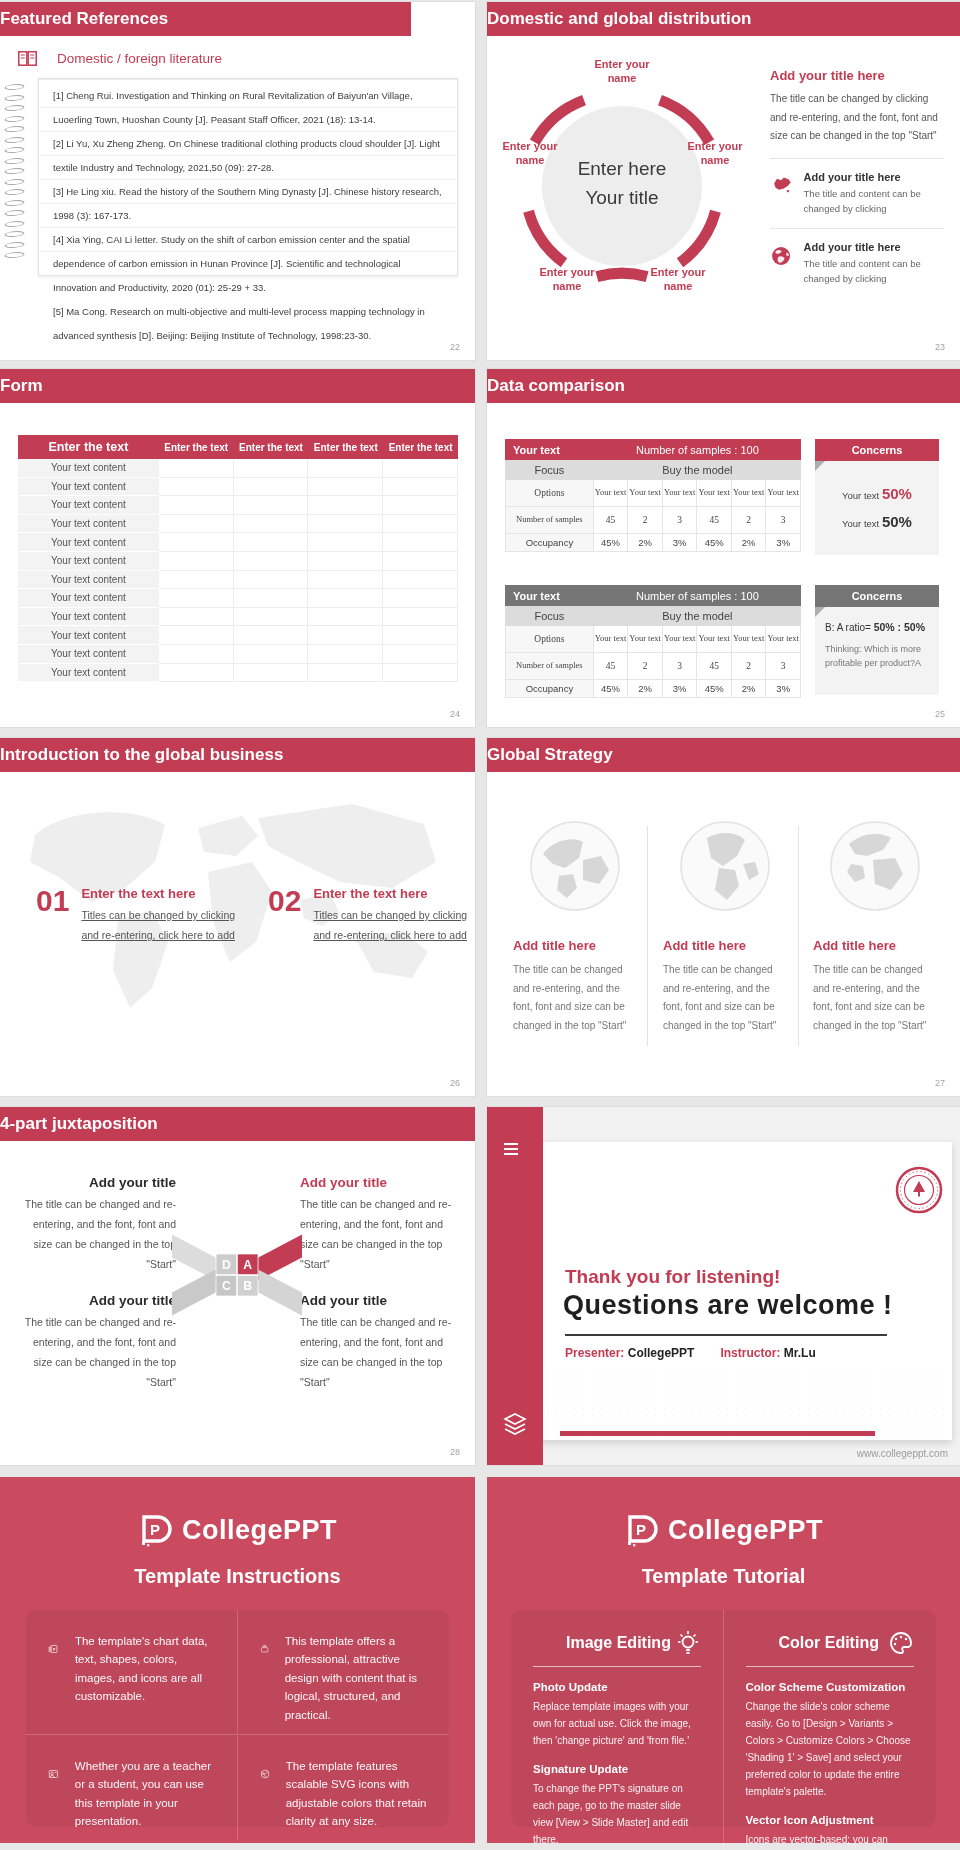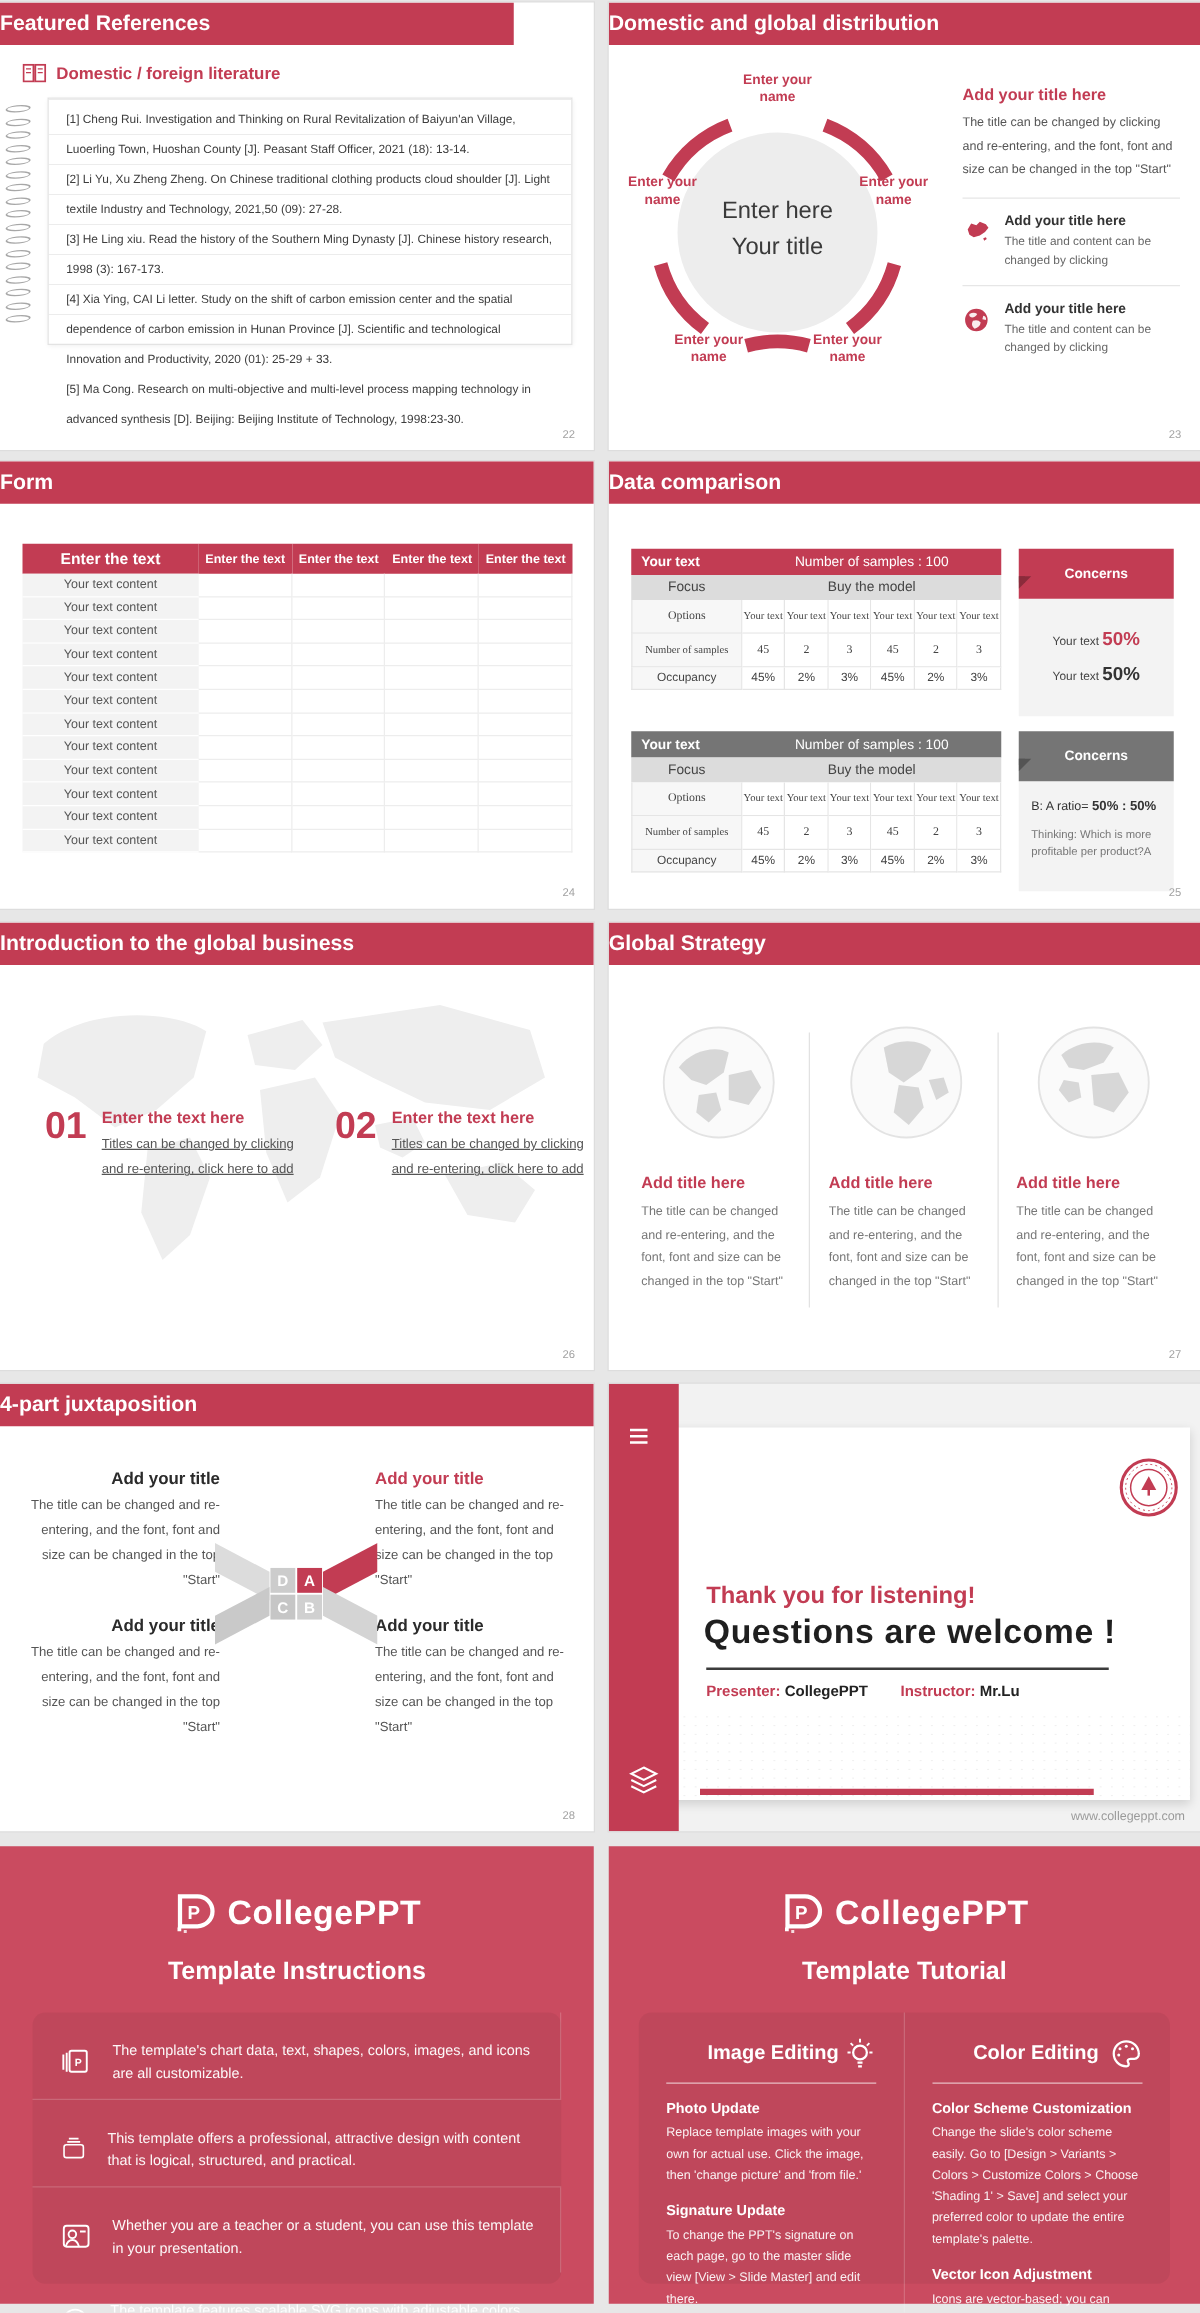--- a/index.html
+++ b/index.html
@@ -14,22 +14,22 @@
   .row3 { top:738px;  height:358px; }
   .row4 { top:1107px; height:358px; }
 
   .titlebar { position:absolute; top:0; left:0; height:34px; background:#c23c53; color:#fff;
               font-size:17px; font-weight:bold; line-height:34px; width:100%; }
   .titlebar.short { width:411px; }
 
   .pagenum { position:absolute; right:15px; bottom:8px; font-size:9px; color:#a3a3a3; }
 
   
-  .sec-head { position:absolute; left:18px; top:49px; display:flex; align-items:center; gap:8px;
-              color:#c23c53; font-size:13.5px; font-weight:bold; }
+  .sec-head { position:absolute; left:18px; top:49px; display:flex; align-items:center; gap:20px;
+              color:#c23c53; font-size:13.5px; font-weight:normal; }
   .spiral { position:absolute; left:5px; top:82px; display:flex; flex-direction:column; gap:4.5px; }
   .spiral span { display:block; width:19px; height:6px; border:1.3px solid #8a8a8a; border-radius:50%;
                  transform:skewX(-45deg); opacity:.75; }
   .paper { position:absolute; left:38px; top:76px; width:420px; height:198px; background:#fff;
            border:1px solid #e3e3e3; box-shadow:0 1px 4px rgba(0,0,0,.08); padding:5px 12px 0 14px;
            background-image:repeating-linear-gradient(to bottom, transparent 0 23px, #ececec 23px 24px);
            background-position:0 5px; }
   .paper p { font-size:9.5px; color:#3d3d3d; line-height:24px; }
 
   
@@ -65,21 +65,21 @@
   .cmp-hdr div:last-child { display:flex; align-items:center; justify-content:center; font-weight:normal; }
   .cmp-sub { display:grid; grid-template-columns:30% 70%; height:20px; background:#dcdcdc; font-size:11px; }
   .cmp-sub div { display:flex; align-items:center; justify-content:center; }
   .cmp-row { display:grid; grid-template-columns:30% repeat(6, 1fr); }
   .cmp-row div { border-bottom:1px solid #e5e5e5; border-right:1px solid #e5e5e5; display:flex;
                  align-items:center; justify-content:center; text-align:center; background:#fff; }
   .cmp-row div:first-child { background:#f7f7f7; border-left:1px solid #e5e5e5; }
   .cmp-row.r26 div { height:27px;font-family:Liberation Serif, serif; } .cmp-row.r18 div { height:18px; }
   .cmp-row .tiny { font-size:8.5px; line-height:1.15; }
   .concerns { position:absolute; left:328px; width:124px; }
-  .concerns .hd { height:40px; color:#fff; font-weight:bold; font-size:11px; display:flex;
+  .concerns .hd { height:22px; color:#fff; font-weight:bold; font-size:11px; display:flex;
                   align-items:center; justify-content:center; position:relative; }
   .concerns .hd.red { background:#c23c53; } .concerns .hd.gray { background:#757575; }
   .concerns .hd::after { content:""; position:absolute; left:0; top:22px; border:5px solid transparent;
                          border-top-color:rgba(0,0,0,.28); border-left-color:rgba(0,0,0,.28); }
   .concerns .bd { background:#f3f3f3; padding:14px 10px; }
   .c1-line { text-align:center; font-size:9.5px; color:#444; line-height:1.9; }
   .c1-line .big-red { font-size:15px; font-weight:bold; color:#c23c53; }
   .c1-line .big-dark { font-size:15px; font-weight:bold; color:#333; }
   .c2-l1 { font-size:10px; color:#333; } .c2-l1 b { font-size:10.5px; }
   .c2-l2 { font-size:9px; color:#777; line-height:1.6; margin-top:9px; }
@@ -127,21 +127,21 @@
   .t-url { position:absolute; right:12px; bottom:6px; font-size:10px; color:#9a9a9a; }
 
   
   .panel { position:absolute; top:1477px; height:366px; background:#ca4b60; color:#fff; }
   .p-head { text-align:center; padding-top:36px; }
   .p-logo { display:inline-flex; align-items:center; gap:10px; }
   .p-logo .brand { font-size:27px; font-weight:bold; letter-spacing:.5px; }
   .p-sub { text-align:center; font-size:20px; font-weight:bold; margin-top:14px; }
   .p-grid { position:absolute; left:26px; right:26px; top:133px; bottom:16px;
             background:rgba(0,0,0,.05); border-radius:10px; display:grid;
-            grid-template-columns:1fr; grid-template-rows:1fr 1fr; }
+            grid-template-columns:1fr 1fr; grid-template-rows:1fr 1fr; }
   .p-cell { padding:22px 20px 10px 22px; display:flex; gap:16px; align-items:flex-start; }
   .p-cell:nth-child(odd) { border-right:1px solid rgba(255,255,255,.18); }
   .p-cell:nth-child(-n+2) { border-bottom:1px solid rgba(255,255,255,.18); }
   .p-cell p { font-size:11.5px; line-height:1.6; color:rgba(255,255,255,.96); }
   .tut-grid { position:absolute; left:24px; right:24px; top:133px; bottom:16px;
               background:rgba(0,0,0,.05); border-radius:10px; display:grid; grid-template-columns:1fr 1fr; }
   .tut-col { padding:20px 22px; }
   .tut-col:first-child { border-right:1px solid rgba(255,255,255,.18); }
   .tut-h { display:flex; justify-content:space-between; align-items:center; font-size:16px; font-weight:bold;margin-left:33px; }
   .tut-hr { border:none; border-top:1px solid rgba(255,255,255,.65); margin:10px 0 14px; }

